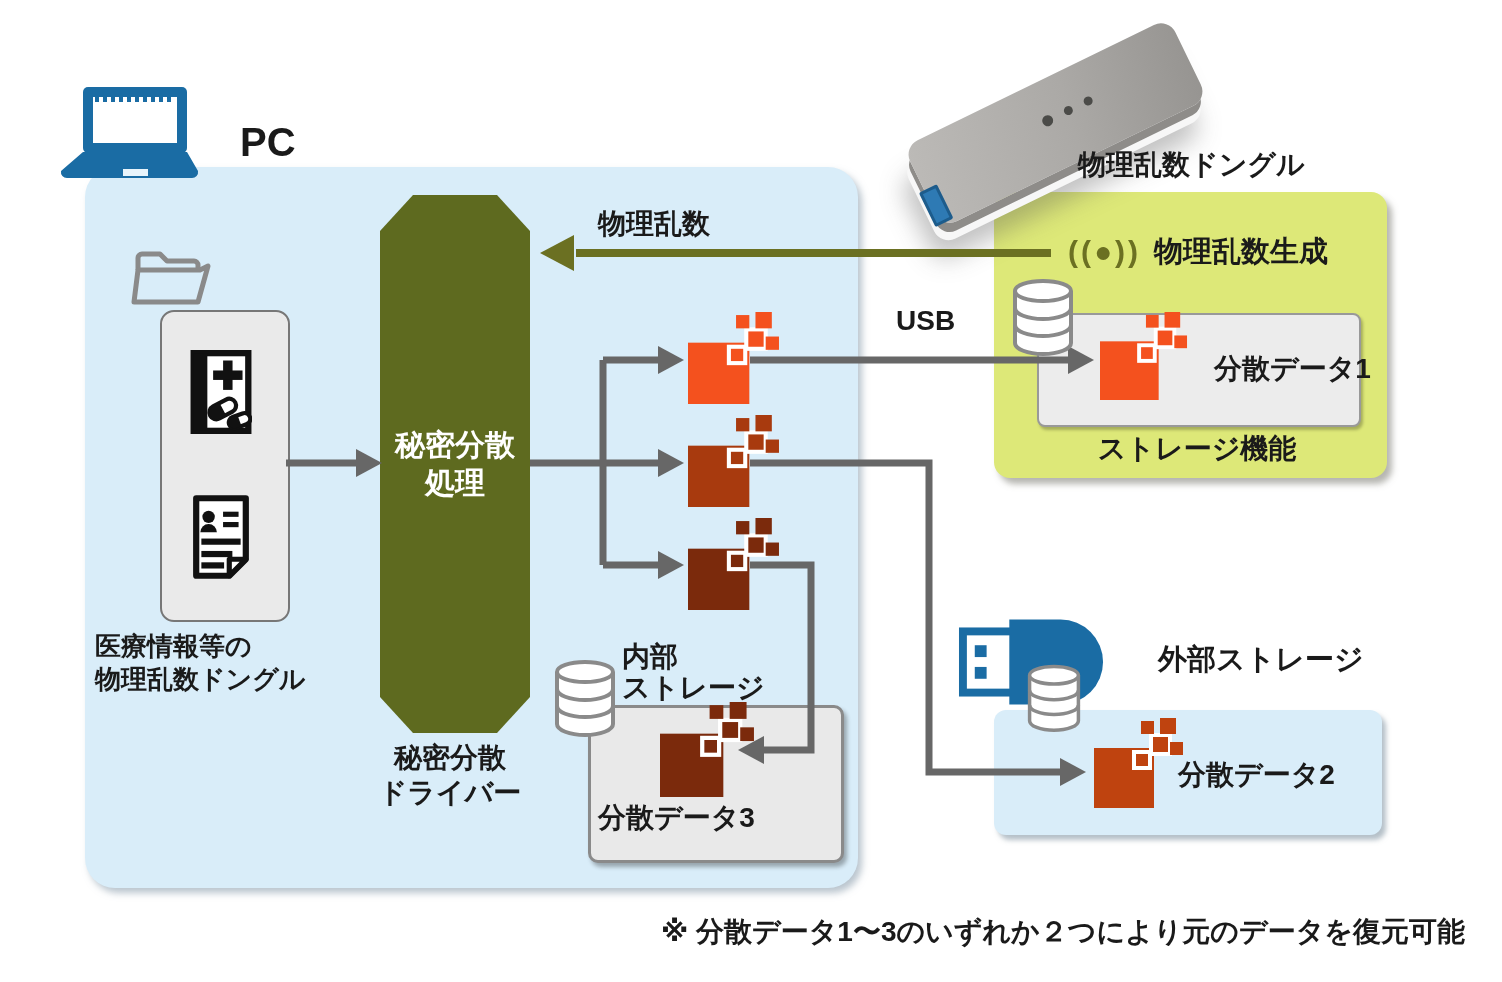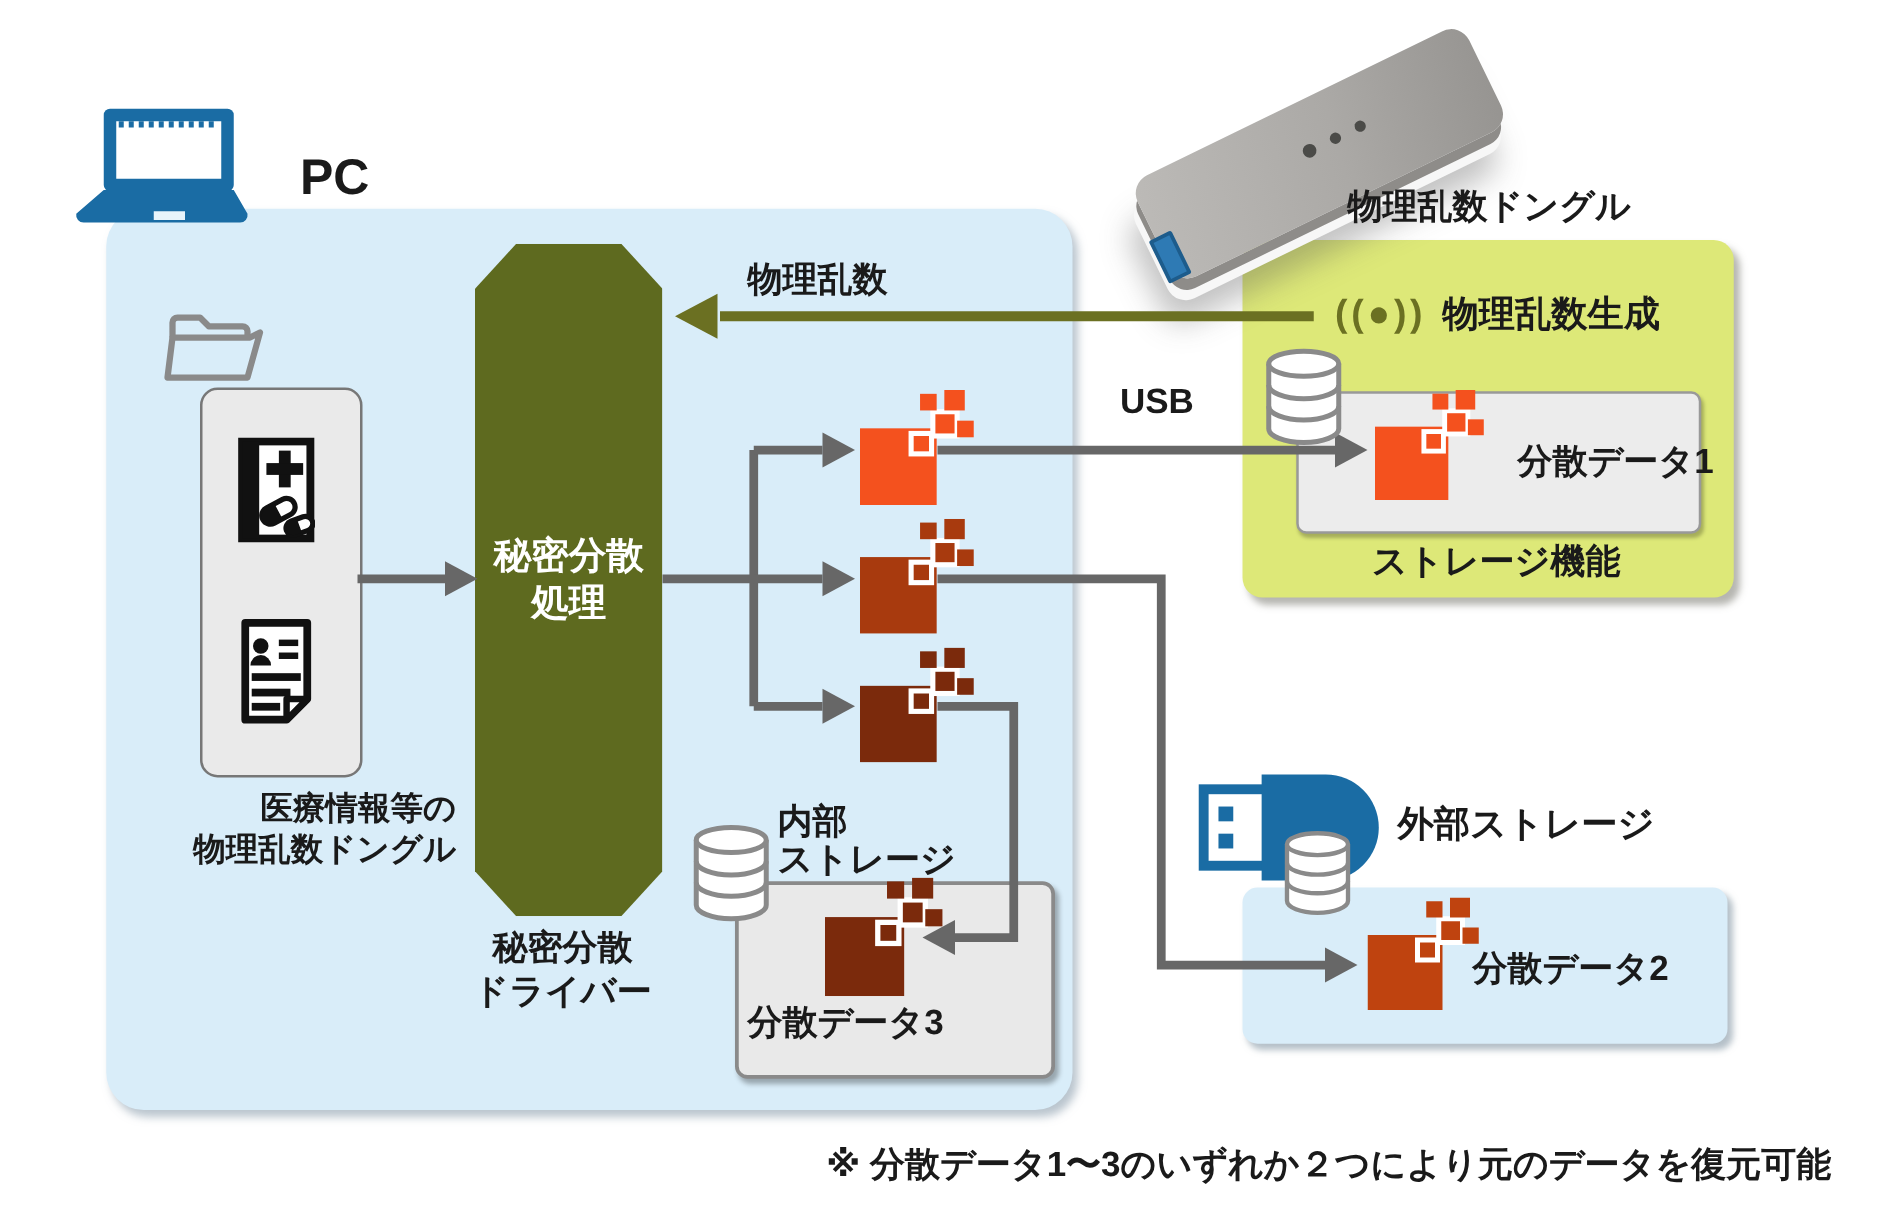--- a/index.html
+++ b/index.html
@@ -19,33 +19,33 @@
           border-radius:10px;box-shadow:3px 4px 4px rgba(0,0,0,.3);z-index:2;}
   .d2-box{left:994px;top:710px;width:388px;height:125px;background:#d9edf9;border-radius:12px;
           box-shadow:4px 5px 5px rgba(120,140,155,.55);z-index:2;}
   .octagon{left:380px;top:195px;width:150px;height:538px;background:#5e6a1f;z-index:2;
            clip-path:polygon(33px 0,117px 0,150px 36px,150px 502px,117px 538px,33px 538px,0 502px,0 36px);
            display:flex;align-items:center;justify-content:center;}
   .oct-text{color:#fff;font-size:30px;font-weight:700;line-height:38px;text-align:center;}
   
   .lbl{font-weight:700;z-index:6;}
   .pc-label{left:210px;top:120px;font-size:40px;margin-left:30px;}
-  .file-caption{left:95px;top:630px;width:270px;text-align:right;font-size:26px;line-height:33px;}
+  .file-caption{left:95px;top:630px;width:270px;text-align:left;font-size:26px;line-height:33px;}
   .driver-caption{left:347px;top:740px;width:206px;text-align:center;font-size:28px;line-height:35px;}
   .random-label{left:598px;top:205px;width:210px;font-size:28px;}
   .usb-label{left:896px;top:293px;font-size:28px;margin-top:12px;}
   .dongle-label{left:1078px;top:146px;font-size:28px;}
   .gen-row{left:1068px;top:232px;display:flex;align-items:center;gap:13px;z-index:6;}
   .radio-glyph{color:#6b7022;font-size:30px;font-weight:700;letter-spacing:3px;}
   .gen-label{font-size:29px;font-weight:700;}
   .d1-label{left:1178px;top:350px;font-size:28px;margin-left:36px;}
   .storagefn-label{left:1037px;top:430px;width:320px;text-align:center;font-size:28px;}
   .internal-title{left:622px;top:641px;font-size:28px;line-height:31px;}
   .d3-label{left:598px;top:799px;width:230px;text-align:left;font-size:28px;}
-  .external-label{left:1118px;top:640px;font-size:29px;}
+  .external-label{left:1158px;top:640px;font-size:29px;}
   .d2-label{left:1178px;top:756px;font-size:28px;text-align:center;}
   .note{left:535px;top:913px;width:930px;text-align:right;font-size:28px;font-weight:700;}
   
   .icon{z-index:5;}
   svg{display:block;}
   .frag-f1{left:688px;top:312px;}
   .frag-f2{left:688px;top:415px;}
   .frag-f3{left:688px;top:518px;}
   .frag-d1{left:1100px;top:312px;}
   .frag-d3{left:660px;top:702px;}

